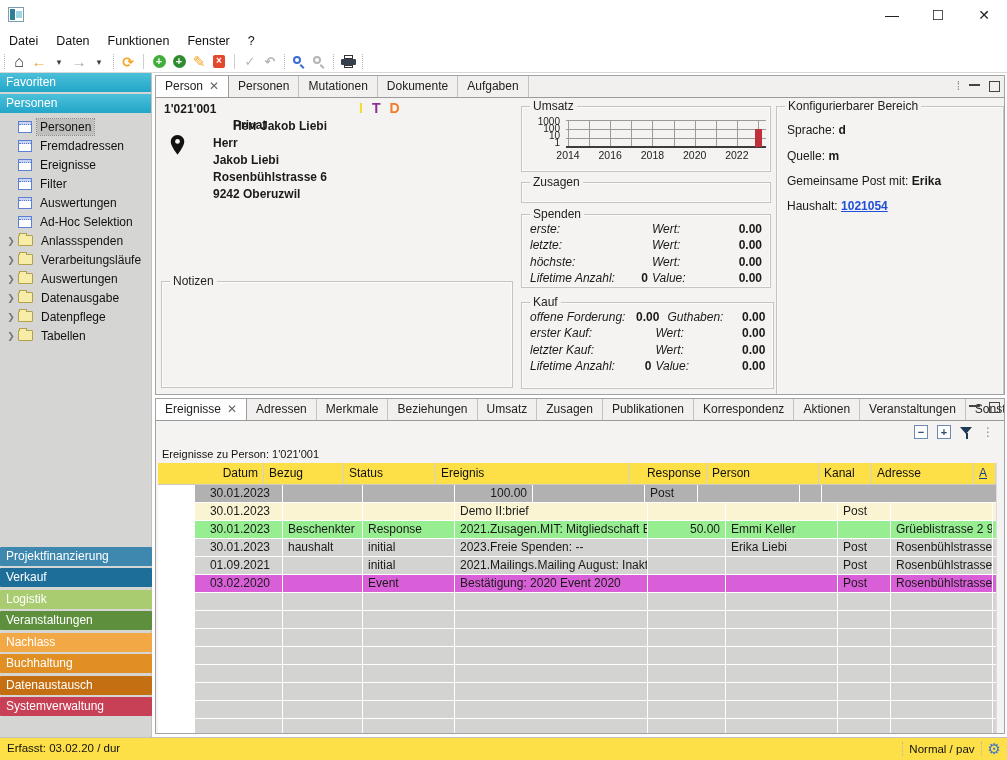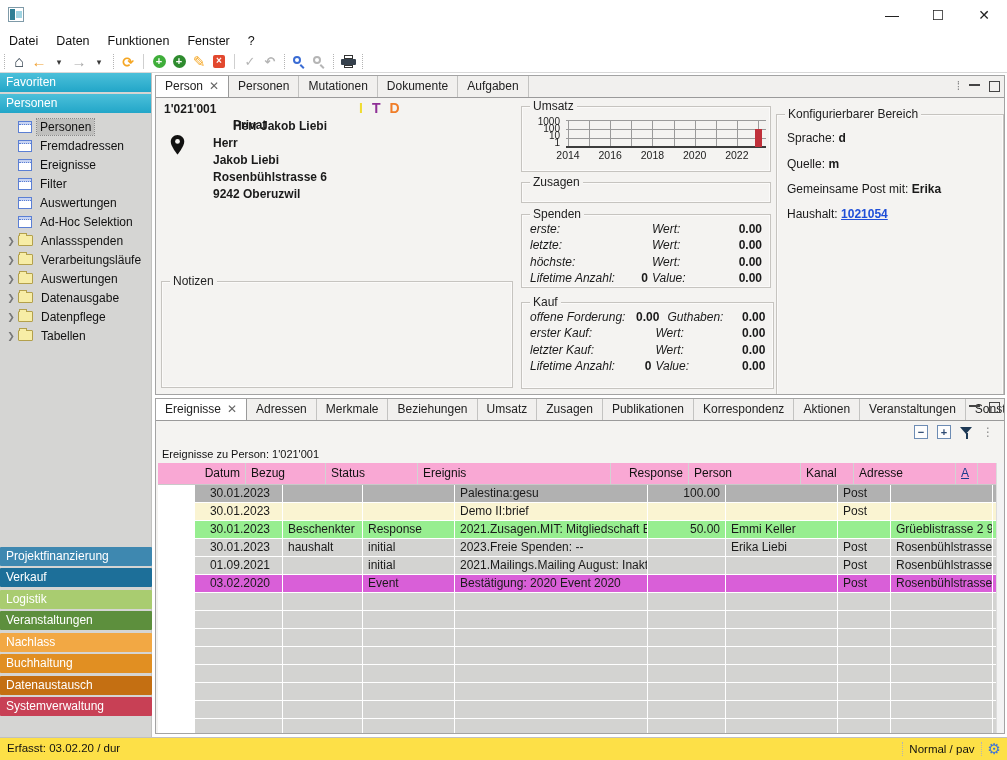--- a/index.html
+++ b/index.html
@@ -72,21 +72,21 @@
   .pflags { position:absolute; left:203px; top:2px; font-weight:bold; font-size:14px; display:flex; gap:9px; }
   .pin-icon { position:absolute; left:13px; top:36px; }
   .addr { position:absolute; left:57px; top:37px; font-weight:bold; line-height:17px; }
   fieldset { position:absolute; border:1px solid #c6c4c0; box-shadow:inset 0 0 0 1px #fbfaf9; background:transparent; }
   fieldset legend { margin-left:8px; padding:0 3px; font-size:12px; color:#222; background:#f4f3f1; }
   .fs-notes { left:5px; top:176px; width:352px; height:114px; }
   .fs-umsatz { left:365px; top:1px; width:250px; height:73px; }
   .fs-zusagen { left:365px; top:77px; width:250px; height:28px; }
   .fs-spenden { left:365px; top:109px; width:250px; height:81px; }
   .fs-kauf { left:365px; top:197px; width:250px; height:94px; }
-  .fs-konfig { left:620px; top:1px; width:228px; height:370px;margin-top:8px; }
+  .fs-konfig { left:620px; top:1px; width:228px; height:370px; }
 
   
   .chart-wrap { position:absolute; left:4px; top:4px; right:4px; height:58px; }
   .ylabels { position:absolute; left:0; top:1px; width:34px; text-align:right; font-size:10px; line-height:7px; color:#222; }
   .plot { position:absolute; left:40px; top:3px; width:200px; height:27px; }
   .hline { position:absolute; left:0; width:100%; height:1px; background:#9a9a9a; }
   .vline { position:absolute; top:0; width:1px; height:27px; background:#9a9a9a; }
   .axis { position:absolute; left:0; bottom:-1px; width:100%; height:2px; background:#3c3c3c; }
   .chart-bar { position:absolute; background:#c0303a; }
   .xticks { position:absolute; left:40px; top:32px; width:200px; height:14px; font-size:10.5px; color:#222; }
@@ -107,21 +107,21 @@
   
   .ev-toolbar { position:absolute; left:0; top:22px; width:100%; height:24px; background:#f4f3f1; }
   .ev-tools { position:absolute; right:10px; top:4px; display:flex; align-items:center; gap:9px; }
   .sqbtn { width:14px; height:14px; border:1px solid #6d8cb4; background:#fdfdfd; color:#2d4a72; font-size:11px; line-height:12px; text-align:center; font-weight:bold; }
   .funnel { position:relative; width:13px; height:13px; }
   .funnel .f-cone { position:absolute; left:0; top:1px; width:0; height:0; border-left:6.5px solid transparent; border-right:6.5px solid transparent; border-top:7px solid #1e3a56; }
   .funnel .f-stem { position:absolute; left:5.5px; top:7px; width:2px; height:6px; background:#1e3a56; }
   .ev-caption { position:absolute; left:6px; top:49px; font-size:11px; color:#111; }
   .ev-tablewrap { position:absolute; left:2px; top:64px; width:838px; bottom:0; background:#fff; overflow:hidden; }
   .tr { display:flex; width:100%; }
-  .tr.head { height:22px; background:#f9a8d4; border-bottom:1px solid #c9c9c9; }
+  .tr.head { height:22px; background:#fde047; border-bottom:1px solid #c9c9c9;justify-content:flex-end; }
   .tr.head .td { border-right:1px solid #d2d2d2; color:#111; line-height:21px; }
   .td { height:100%; padding:0 5px; white-space:nowrap; overflow:hidden; font-size:12px; }
   .tr.body { height:18px; border-bottom:1px solid #fff;margin-left:37px; }
   .tr.body .td { border-right:1px solid #fff; line-height:17px; }
   .td.align-r { text-align:right; }
   .th-sorted { color:#1a3c8c; text-decoration:underline; }
   .ev-scroll { position:absolute; right:0px; top:64px; width:8px; bottom:0; background:#f3f3f3; border-left:1px solid #dcdcdc; }
 
   
   .statusbar { position:absolute; left:0; top:737px; width:1007px; height:23px; background:#fde047; border-top:1px solid #c0c0c0; }
@@ -504,21 +504,20 @@
           <div class="td align-r" style="width: 78px; flex: 0 0 78px;"><span>Response</span></div>
           <div class="td" style="width: 112px; flex: 0 0 112px;"><span>Person</span></div>
           <div class="td" style="width: 53px; flex: 0 0 53px;"><span>Kanal</span></div>
           <div class="td" style="width: 102px; flex: 0 0 102px;"><span>Adresse</span></div>
           <div class="td" style="width: 22px; flex: 0 0 22px;"><span class="th-sorted">A</span></div>
         </div>
         <div class="tr body" style="background: rgb(177, 177, 177);">
           <div class="td align-r" style="width: 88px; flex: 0 0 88px; padding-right: 12px;">30.01.2023</div>
           <div class="td" style="width: 80px; flex: 0 0 80px;"></div>
           <div class="td" style="width: 92px; flex: 0 0 92px;"></div>
-          <div class="td" style="width: 193px; flex: 0 0 193px;">Palestina:gesu</div>
           <div class="td align-r" style="width: 78px; flex: 0 0 78px;">100.00</div>
           <div class="td" style="width: 112px; flex: 0 0 112px;"></div>
           <div class="td" style="width: 53px; flex: 0 0 53px;">Post</div>
           <div class="td" style="width: 102px; flex: 0 0 102px;"></div>
           <div class="td" style="width: 22px; flex: 0 0 22px;"></div>
         </div>
         <div class="tr body" style="background: rgb(250, 244, 210);">
           <div class="td align-r" style="width: 88px; flex: 0 0 88px; padding-right: 12px;">30.01.2023</div>
           <div class="td" style="width: 80px; flex: 0 0 80px;"></div>
           <div class="td" style="width: 92px; flex: 0 0 92px;"></div>

